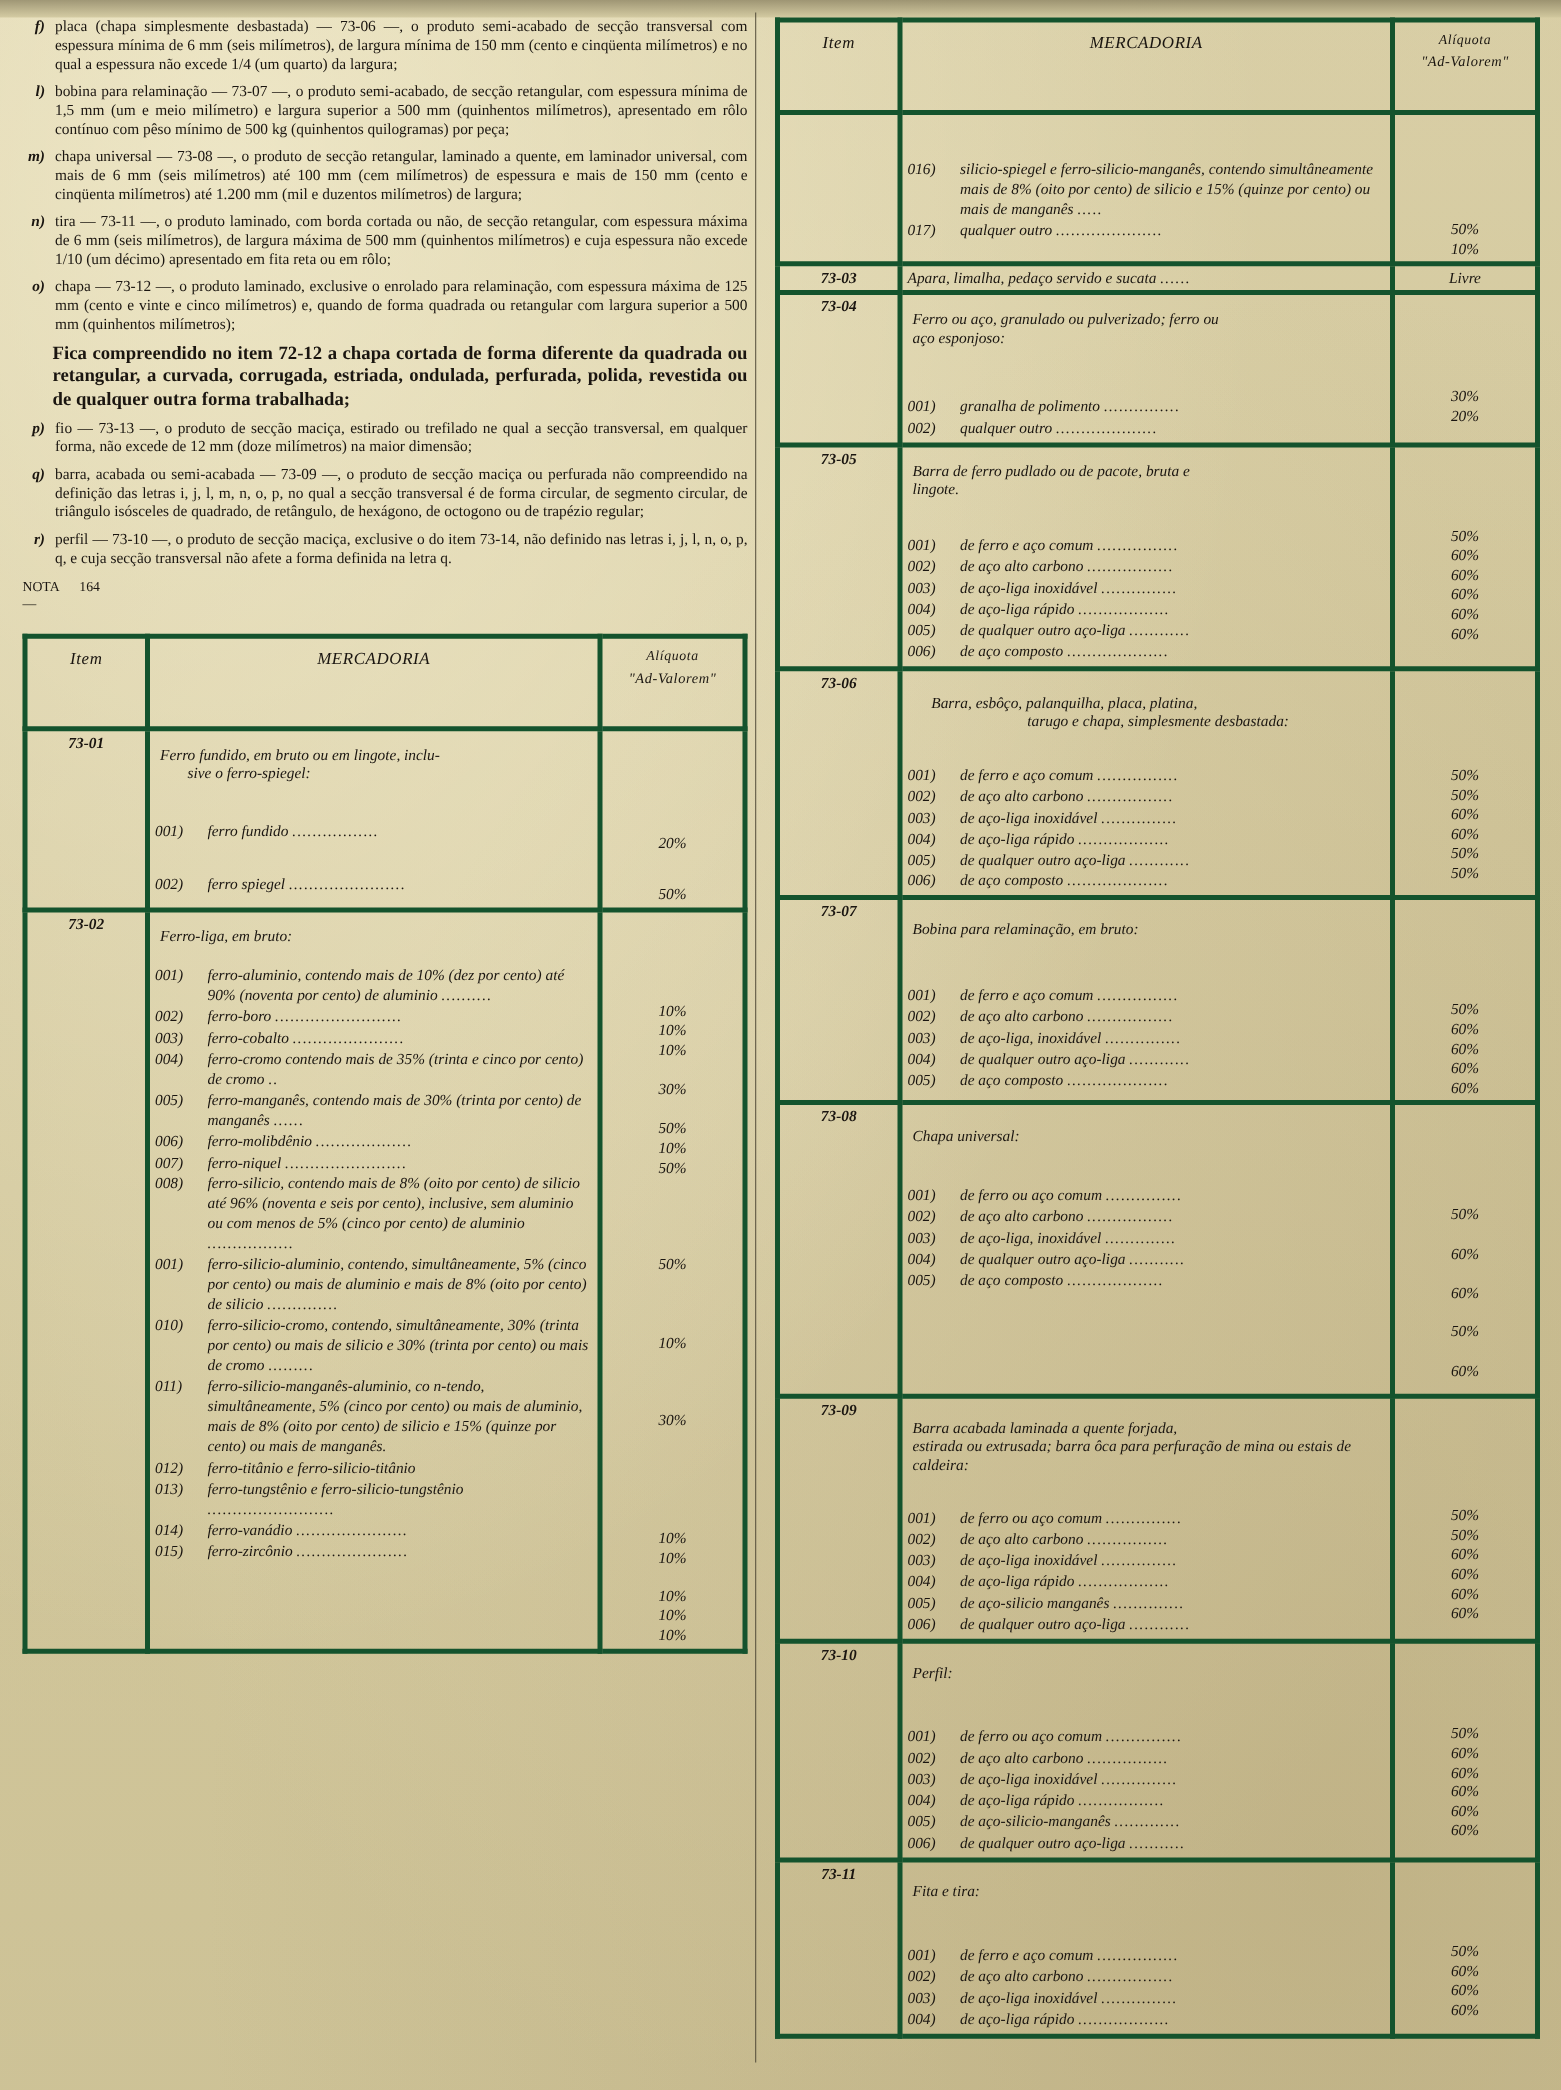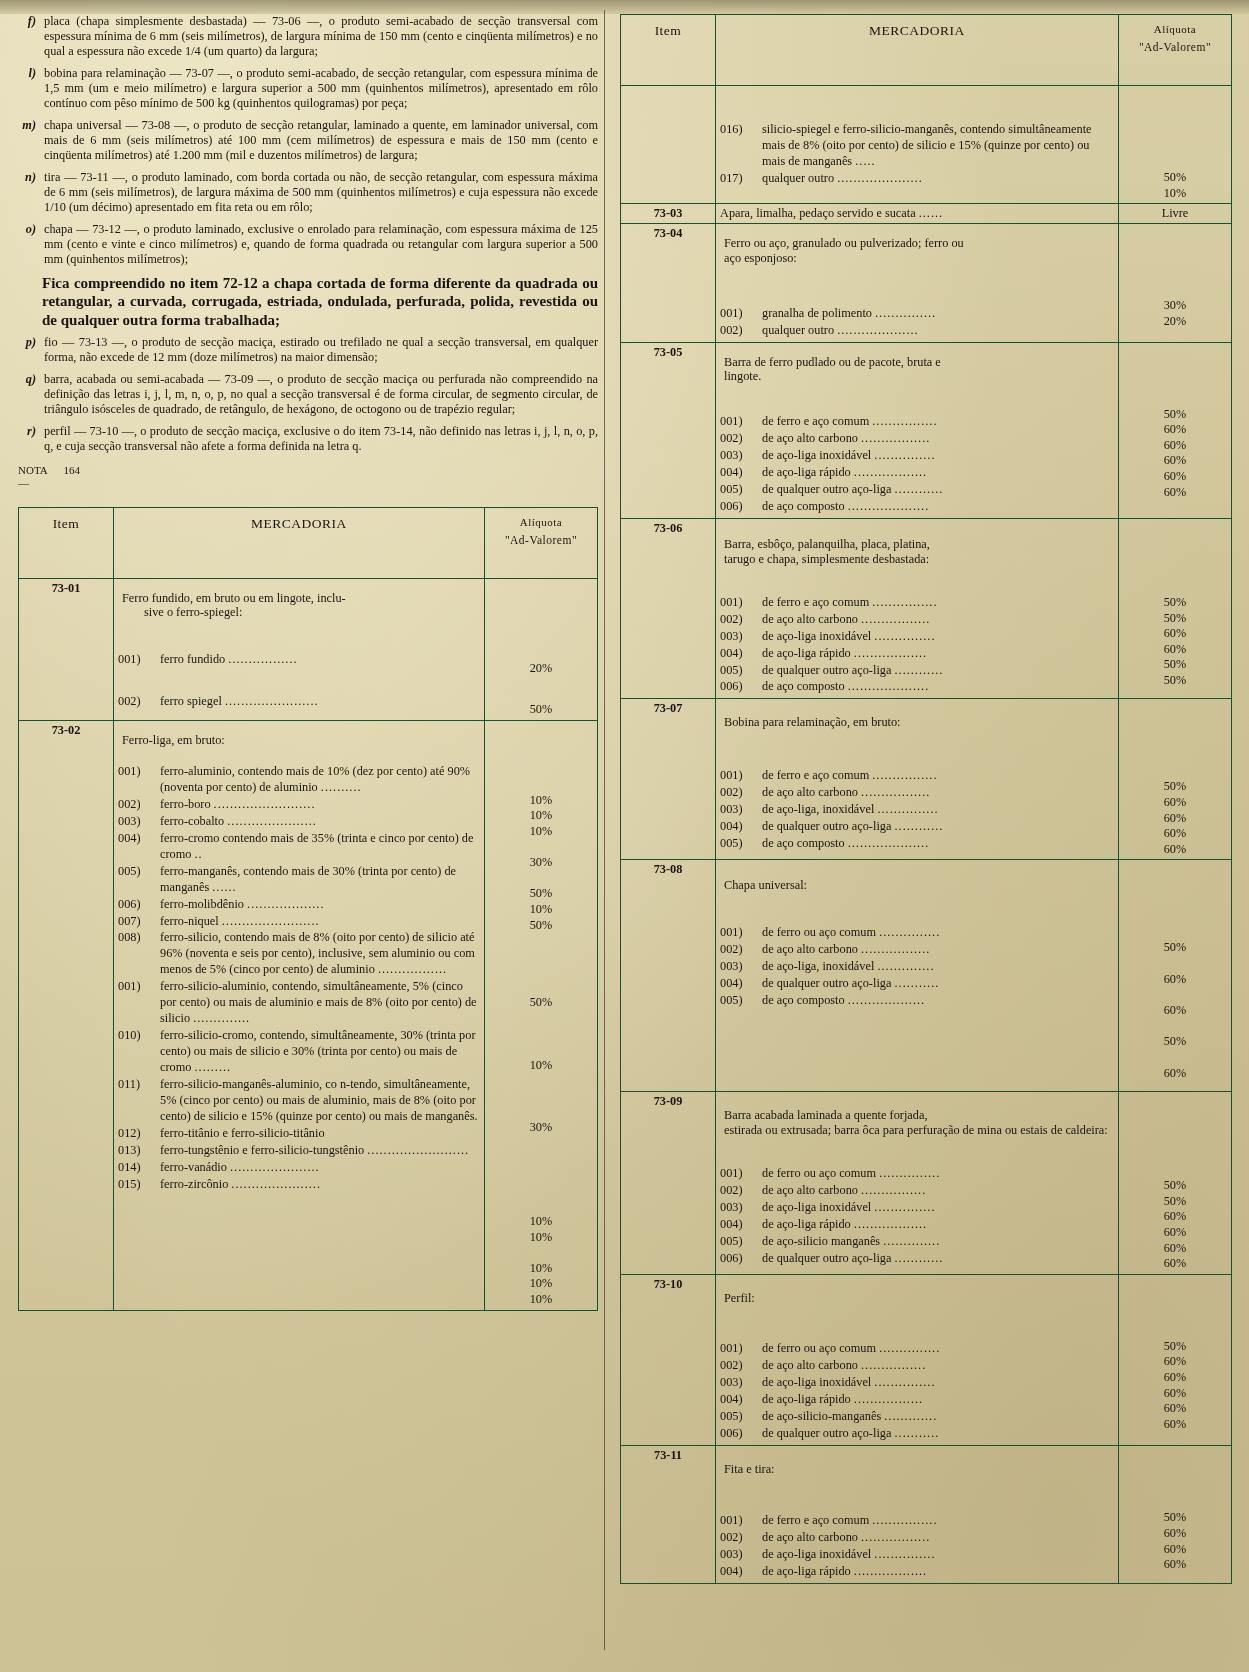--- a/index.html
+++ b/index.html
@@ -50,23 +50,24 @@
   .noterow{display:flex;}
   .noterow .nl{flex:0 0 62px;}
   .noterow .nb{flex:1;}
 
   
   table.tar{
     width:100%;border-collapse:collapse;
     font-size:12.3px;
   }
   table.tar td,table.tar th{
-    border:1px solid #14532d;
+    border:4px solid #14532d;
     vertical-align:top;
     padding:2px 4px;
+    font-style:italic;
   }
   .tar thead th{
     text-align:center;font-weight:normal;
     font-size:13.5px;letter-spacing:.5px;
     padding:8px 4px;
     height:54px;
   }
   .th-item{width:86px;}
   .th-aliq{width:104px;}
   .aliq-sub{font-size:11.5px;display:block;margin-top:6px;}
@@ -389,21 +390,21 @@
               <div class="rate">60%</div>
               <div class="rate">60%</div>
               <div class="rate">60%</div>
             </div>
           </td>
         </tr>
 
         <tr>
           <td class="c-item">73-06</td>
           <td class="c-mer">
-            <div class="grp-title" style="padding-top:16px;">Barra, esbôço, palanquilha, placa, platina,<span class="wrap2" style="margin-left:0;">tarugo e chapa, simplesmente desbastada:</span></div>
+            <div class="grp-title" style="padding-top:16px;margin-left:15px;">Barra, esbôço, palanquilha, placa, platina,<span class="wrap2" style="margin-left:0;text-align:center;">tarugo e chapa, simplesmente desbastada:</span></div>
             <div class="entries" style="margin-top:22px;">
               <div class="entry">
                   <span class="e-code">001)</span>
                   <span class="e-name">de ferro e aço comum <span class="dots">................</span></span>
                 </div>
               <div class="entry">
                   <span class="e-code">002)</span>
                   <span class="e-name">de aço alto carbono <span class="dots">.................</span></span>
                 </div>
               <div class="entry">

